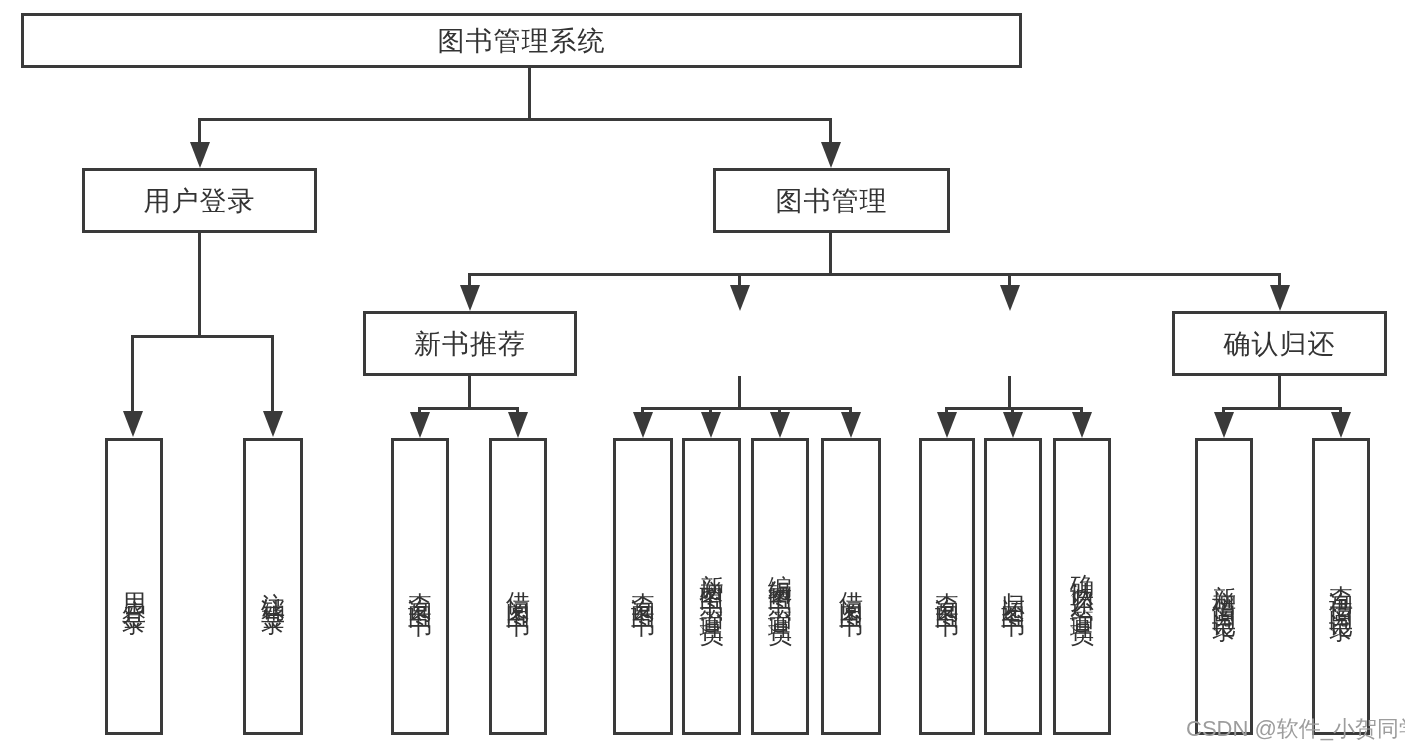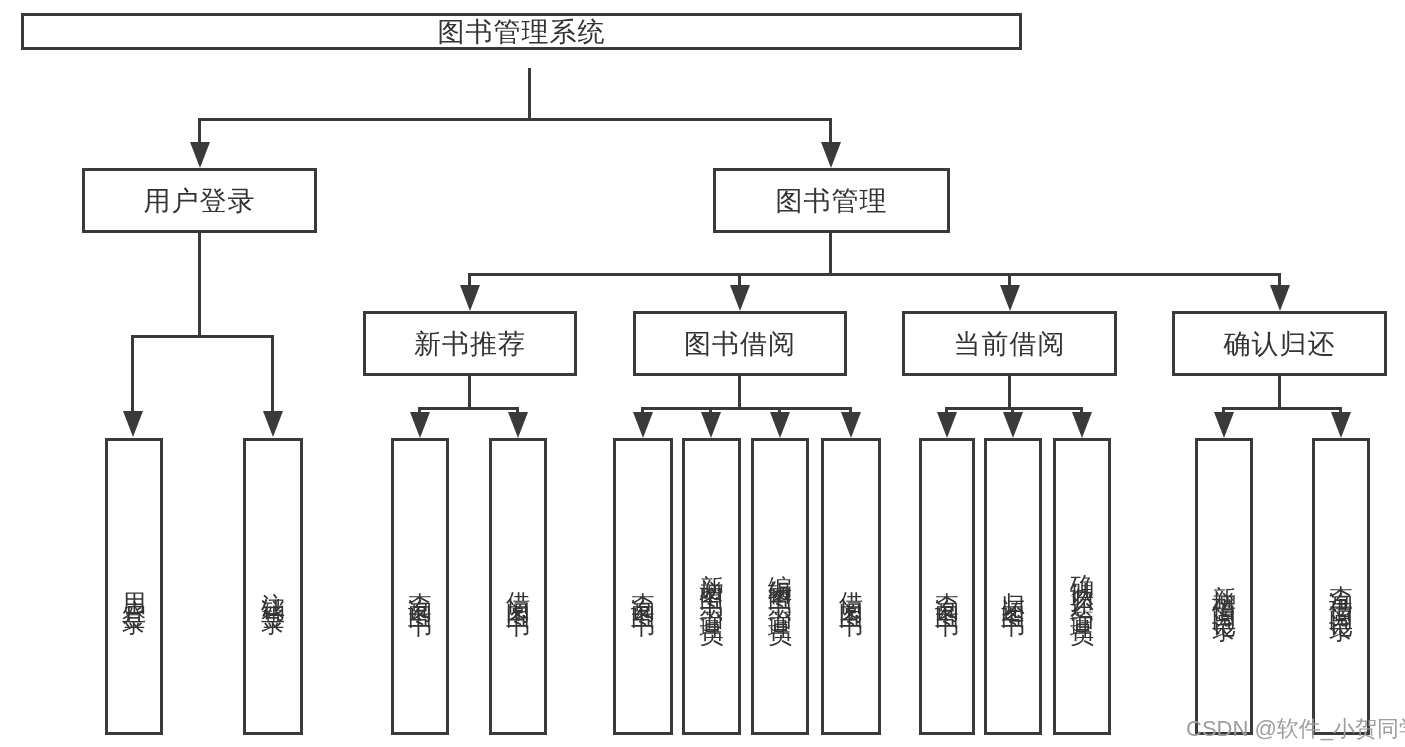--- a/index.html
+++ b/index.html
@@ -108,39 +108,33 @@
   <div class="vline" style="left:1080px;top:407px;height:8px"></div>
   <div class="arrow" style="left:1072px;top:412px"></div>
 
   <div class="vline" style="left:1278px;top:376px;height:33px"></div>
   <div class="hline" style="left:1222px;top:407px;width:120px"></div>
   <div class="vline" style="left:1222px;top:407px;height:8px"></div>
   <div class="arrow" style="left:1214px;top:412px"></div>
   <div class="vline" style="left:1339px;top:407px;height:8px"></div>
   <div class="arrow" style="left:1331px;top:412px"></div>
 
-  <div class="box" style="left:21px;top:13px;width:1001px;height:37px">
+  <div class="box" style="left:21px;top:13px;width:1001px;height:55px">
     <span>图书管理系统</span>
   </div>
 
   <div class="box" style="left:82px;top:168px;width:235px;height:65px">
     <span>用户登录</span>
   </div>
   <div class="box" style="left:363px;top:311px;width:214px;height:65px">
     <span>新书推荐</span>
   </div>
 
   <div class="box" style="left:713px;top:168px;width:237px;height:65px">
     <span>图书管理</span>
-  </div>
-  <div class="box" style="left:633px;top:311px;width:214px;height:65px">
-    <span>图书借阅</span>
-  </div>
-  <div class="box" style="left:902px;top:311px;width:215px;height:65px">
-    <span>当前借阅</span>
   </div>
   <div class="box" style="left:1172px;top:311px;width:215px;height:65px">
     <span>确认归还</span>
   </div>
 
   <div class="box vbox" style="left:105px;top:438px;width:58px;height:297px">
     <span class="vtext">用户登录</span>
   </div>
   <div class="box vbox" style="left:243px;top:438px;width:60px;height:297px">
     <span class="vtext">注销登录</span>

